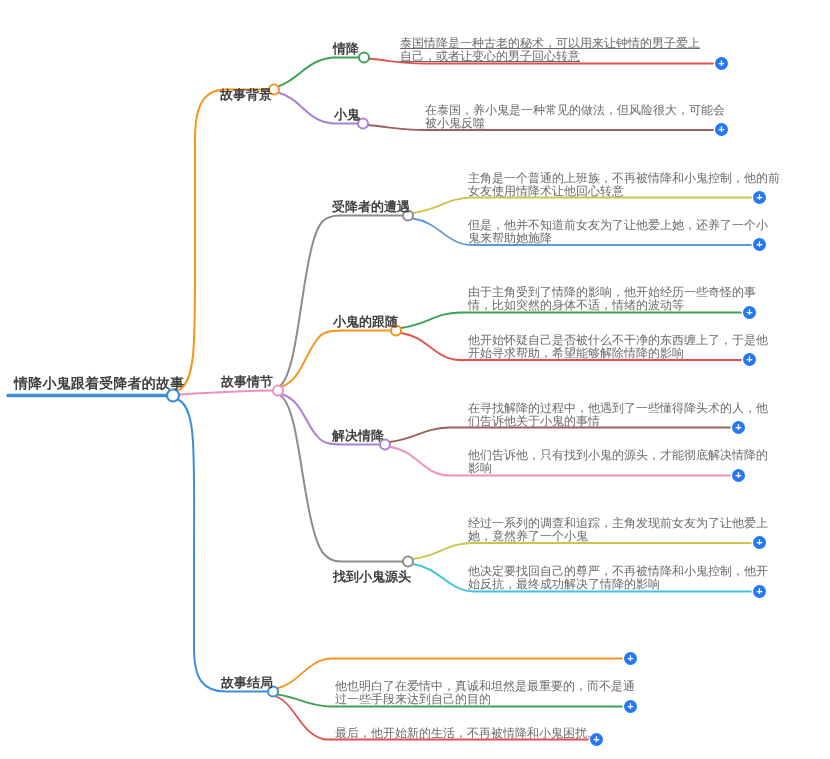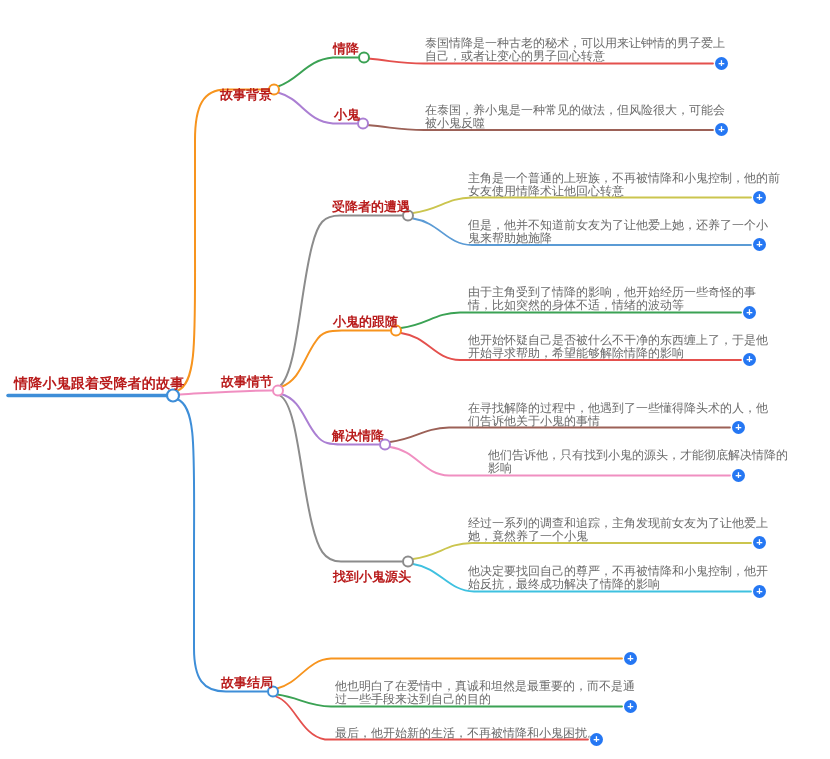--- a/index.html
+++ b/index.html
@@ -2,21 +2,21 @@
 <html><head>
 <meta charset="utf-8">
 <style>
   html,body{margin:0;padding:0;background:#ffffff;}
   .stage{
     position:relative;width:830px;height:759px;background:#ffffff;
     font-family:"Liberation Sans","DejaVu Sans",sans-serif;overflow:hidden;
   }
   .stage svg{position:absolute;left:0;top:0;}
   .node-label{
-    position:absolute;font-size:13px;font-weight:bold;color:#b91c1c;
+    position:absolute;font-size:13px;font-weight:bold;color:#404040;
     white-space:nowrap;line-height:15px;cursor:default;font-family:Liberation Serif, serif;
   }
   .root-label{font-size:14px;letter-spacing:0.2px;}
   .leaf-text{
     position:absolute;font-size:12px;color:#6a6a6a;line-height:13px;
     white-space:pre-line;width:322px;cursor:default;
   }
   .plus{
     position:absolute;width:13px;height:13px;border-radius:50%;
     background:#2577f3;color:#ffffff;font-size:11px;font-weight:bold;
@@ -79,35 +79,35 @@
   <div class="node-label" style="left:220px;top:87px;">故事背景</div>
   <div class="node-label" style="left:221px;top:374px;">故事情节</div>
   <div class="node-label" style="left:221px;top:675px;">故事结局</div>
   <div class="node-label" style="left:333px;top:41px;">情降</div>
   <div class="node-label" style="left:334px;top:107px;">小鬼</div>
   <div class="node-label" style="left:332px;top:199px;">受降者的遭遇</div>
   <div class="node-label" style="left:333px;top:314px;">小鬼的跟随</div>
   <div class="node-label" style="left:332px;top:428px;">解决情降</div>
   <div class="node-label" style="left:333px;top:545px;margin-top:24px;">找到小鬼源头</div>
 
-  <div class="leaf-text" style="left:425px;top:37px;">泰国情降是一种古老的秘术，可以用来让钟情的男子爱上
+  <div class="leaf-text" style="left:400px;top:37px;text-decoration:underline;">泰国情降是一种古老的秘术，可以用来让钟情的男子爱上
 自己，或者让变心的男子回心转意</div>
   <div class="leaf-text" style="left:425px;top:104px;">在泰国，养小鬼是一种常见的做法，但风险很大，可能会
 被小鬼反噬</div>
   <div class="leaf-text" style="left:468px;top:172px;">主角是一个普通的上班族，不再被情降和小鬼控制，他的前
 女友使用情降术让他回心转意</div>
   <div class="leaf-text" style="left:468px;top:219px;">但是，他并不知道前女友为了让他爱上她，还养了一个小
 鬼来帮助她施降</div>
   <div class="leaf-text" style="left:468px;top:286px;">由于主角受到了情降的影响，他开始经历一些奇怪的事
 情，比如突然的身体不适，情绪的波动等</div>
   <div class="leaf-text" style="left:468px;top:334px;">他开始怀疑自己是否被什么不干净的东西缠上了，于是他
 开始寻求帮助，希望能够解除情降的影响</div>
   <div class="leaf-text" style="left:468px;top:402px;">在寻找解降的过程中，他遇到了一些懂得降头术的人，他
 们告诉他关于小鬼的事情</div>
-  <div class="leaf-text" style="left:468px;top:449px;margin-left:20px;">他们告诉他，只有找到小鬼的源头，才能彻底解决情降的
+  <div class="leaf-text" style="left:468px;top:449px;">他们告诉他，只有找到小鬼的源头，才能彻底解决情降的
 影响</div>
   <div class="leaf-text" style="left:468px;top:517px;">经过一系列的调查和追踪，主角发现前女友为了让他爱上
 她，竟然养了一个小鬼</div>
   <div class="leaf-text" style="left:468px;top:565px;">他决定要找回自己的尊严，不再被情降和小鬼控制，他开
 始反抗，最终成功解决了情降的影响</div>
   <div class="leaf-text" style="left:335px;top:680px;">他也明白了在爱情中，真诚和坦然是最重要的，而不是通
 过一些手段来达到自己的目的</div>
   <div class="leaf-text" style="left:335px;top:727px;">最后，他开始新的生活，不再被情降和小鬼困扰。</div>
 
   <div class="plus" style="left:715px;top:57px;">+</div>

